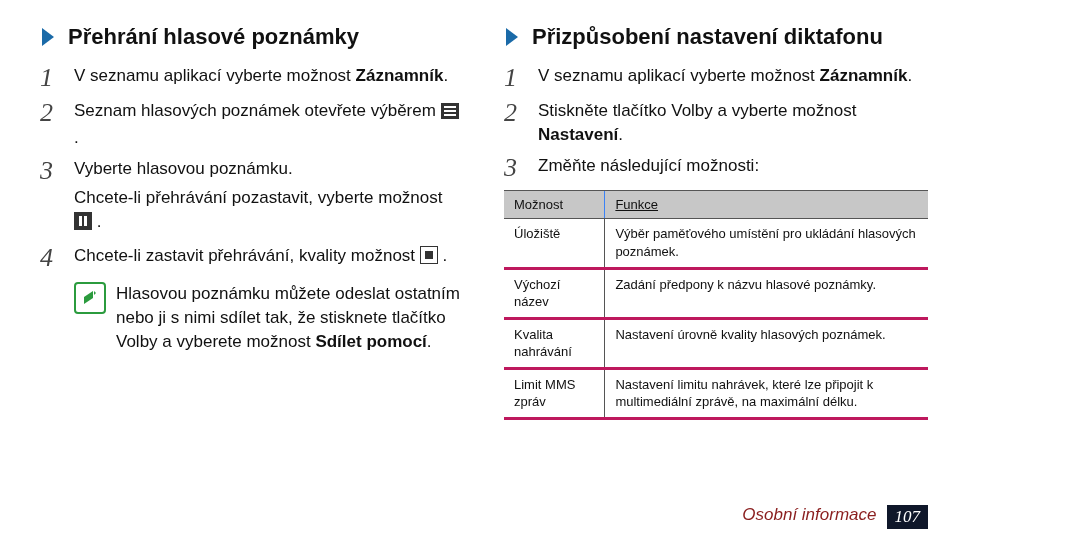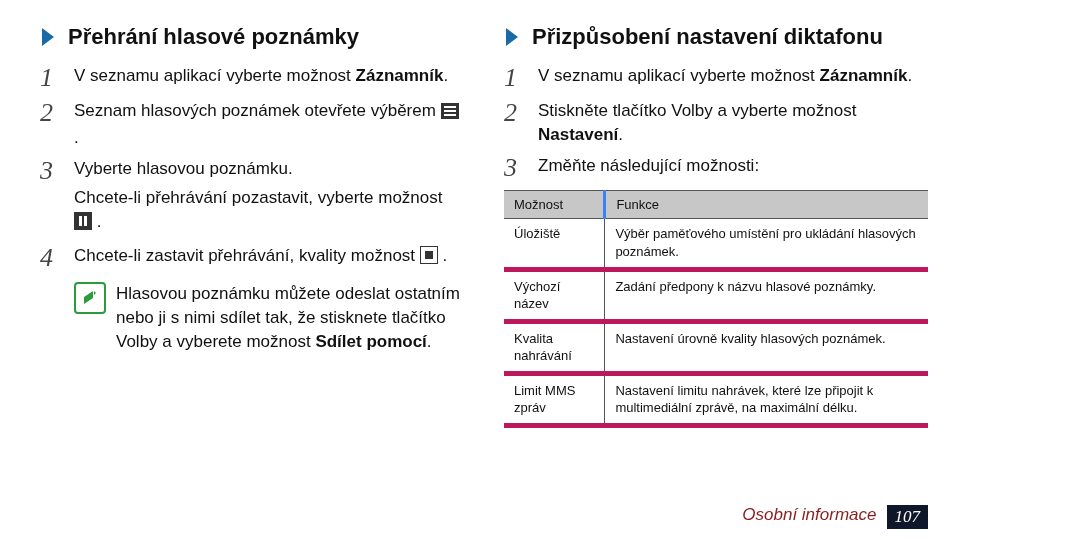--- a/index.html
+++ b/index.html
@@ -86,24 +86,24 @@
     font-size: 13px;
   }
   table.options th {
     text-align:left;
     font-weight: normal;
     background:#c7c7c7;
     padding:6px 10px;
     border-top:1px solid #555;
     border-bottom:1px solid #555;
   }
-  table.options th + th { border-left:3px solid #3b82f6; }
+  table.options th + th { border-left:1px solid #3b82f6;text-decoration:underline; }
   table.options td {
     padding:6px 10px;
-    border-bottom:5px solid #be185d;
+    border-bottom:3px solid #be185d;
     vertical-align: top;
     line-height:1.35;
   }
   table.options td + td { border-left:1px solid #555; }
   .footer {
     position:absolute;
     bottom:14px;
     right:40px;
     font-size:17px;
     display:flex;

